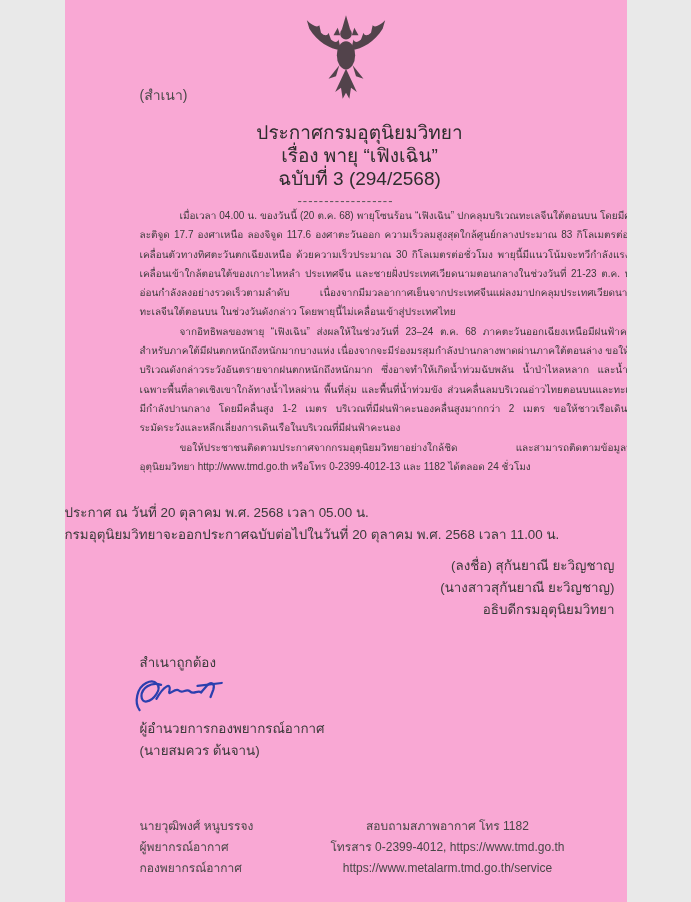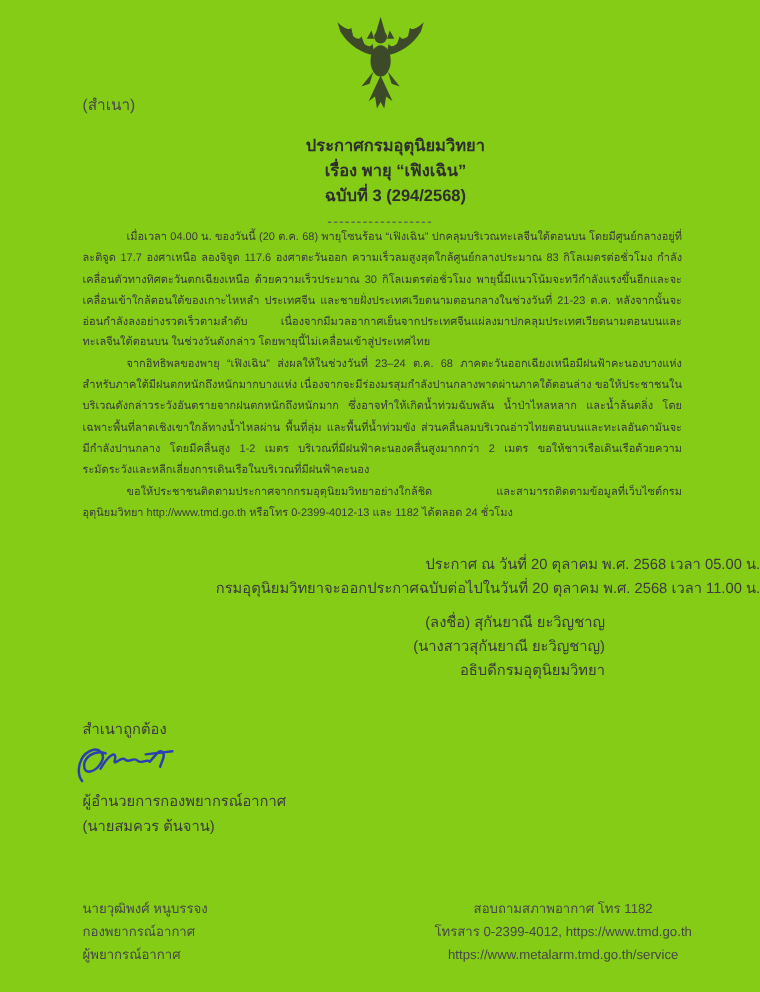--- a/index.html
+++ b/index.html
@@ -2,58 +2,58 @@
 <html lang="th"><head>
 <meta charset="utf-8">
 <style>
   html,body{margin:0;padding:0;}
   body{
     background:#e9e9e9;
     font-family:"Liberation Sans","DejaVu Sans",sans-serif;
   }
   .page{
     position:relative;
-    width:691px;height:902px;
+    width:562px;height:902px;
     margin:0 auto;
-    background:#84cc16;
+    background:#f9a8d4;
     color:#3b3b3b;
     overflow:hidden;
   }
   .copy-label{
     position:absolute;left:75px;top:84px;
     font-size:14px;color:#4a4a4a;
   }
   .emblem{
     position:absolute;top:10px;left:50%;transform:translateX(-50%);
     width:100px;height:104px;
   }
   .titles{
     position:absolute;top:121px;left:0;width:100%;
     text-align:center;
   }
   .titles .t{
-    font-size:15px;font-weight:bold;color:#2e2e2e;
+    font-size:19px;font-weight:normal;color:#2e2e2e;
     line-height:23px;
     padding-left:28px;
   }
   .separator{
     font-size:13px;letter-spacing:1px;color:#555;
     line-height:18px;margin-top:2px;
   }
   .body-text{
     position:absolute;top:206px;left:75px;width:545px;
     font-size:10px;line-height:19.3px;
     text-align:justify;
   }
   .body-text p{
     margin:0;text-indent:40px;
   }
   .issued{
     position:absolute;top:502px;left:0;width:100%;
-    text-align:right;font-size:13.4px;line-height:22px;
+    text-align:left;font-size:13.4px;line-height:22px;
   }
   .signer{
     position:absolute;top:555px;left:280px;width:270px;
     text-align:right;font-size:13.4px;line-height:22px;
   }
   .certify{
     position:absolute;left:75px;top:652px;
     font-size:13.4px;line-height:22px;
   }
   .certify .sig{
@@ -124,22 +124,22 @@
         <path d="M68,10 L94,7"></path>
       </g>
     </svg>
     <div>ผู้อำนวยการกองพยากรณ์อากาศ</div>
     <div>(นายสมควร ต้นจาน)</div>
   </div>
 
   <div class="footer">
     <div class="left">
       <div>นายวุฒิพงศ์ หนูบรรจง</div>
+      <div>ผู้พยากรณ์อากาศ</div>
       <div>กองพยากรณ์อากาศ</div>
-      <div>ผู้พยากรณ์อากาศ</div>
     </div>
     <div class="right">
       <div>สอบถามสภาพอากาศ โทร 1182</div>
       <div>โทรสาร 0-2399-4012, https://www.tmd.go.th</div>
       <div>https://www.metalarm.tmd.go.th/service</div>
     </div>
   </div>
 
 </div>
 

